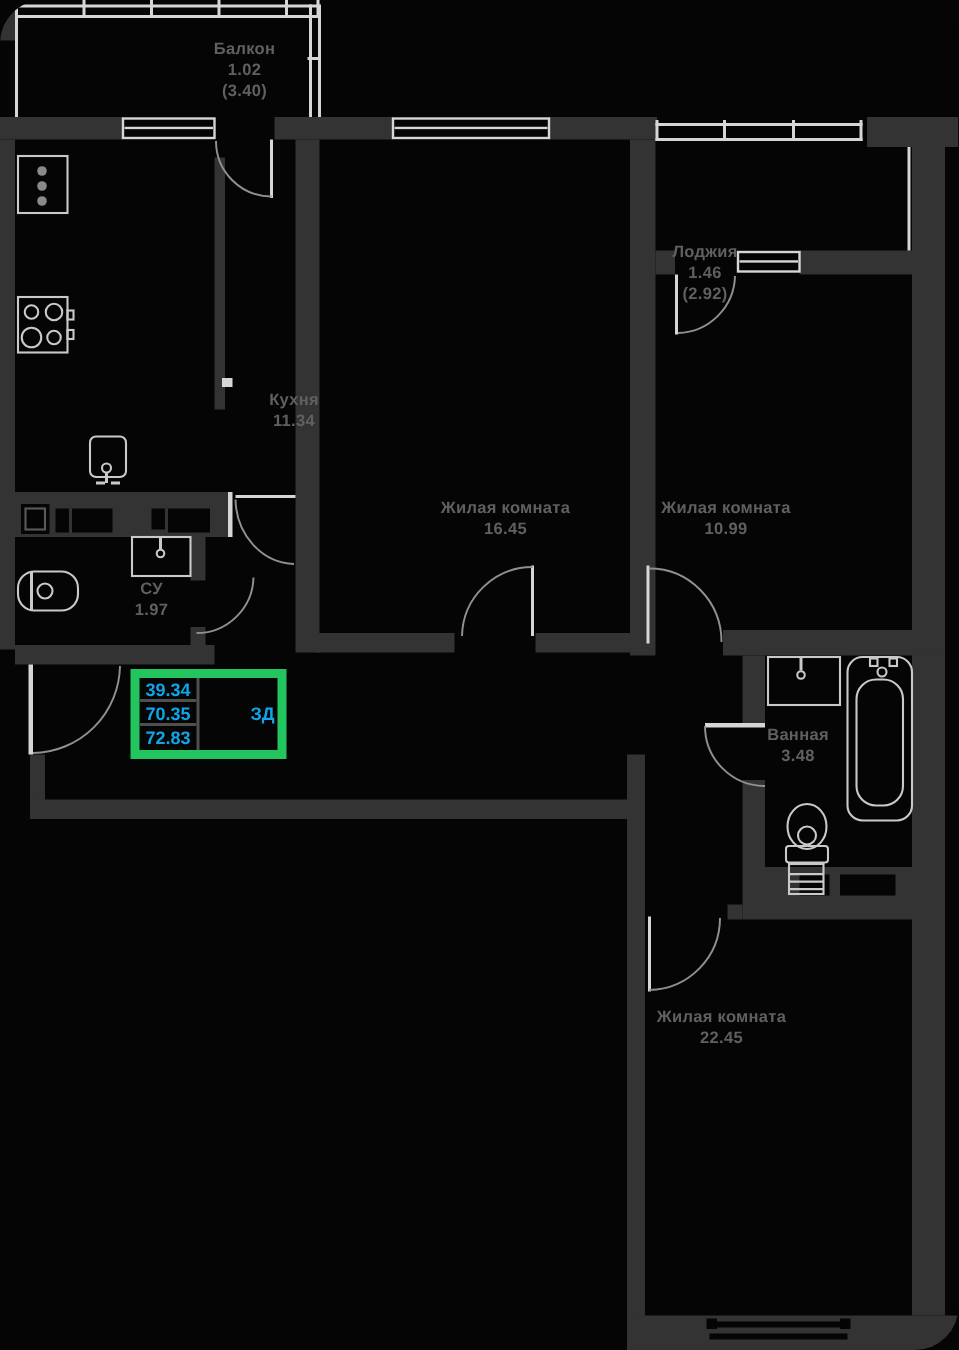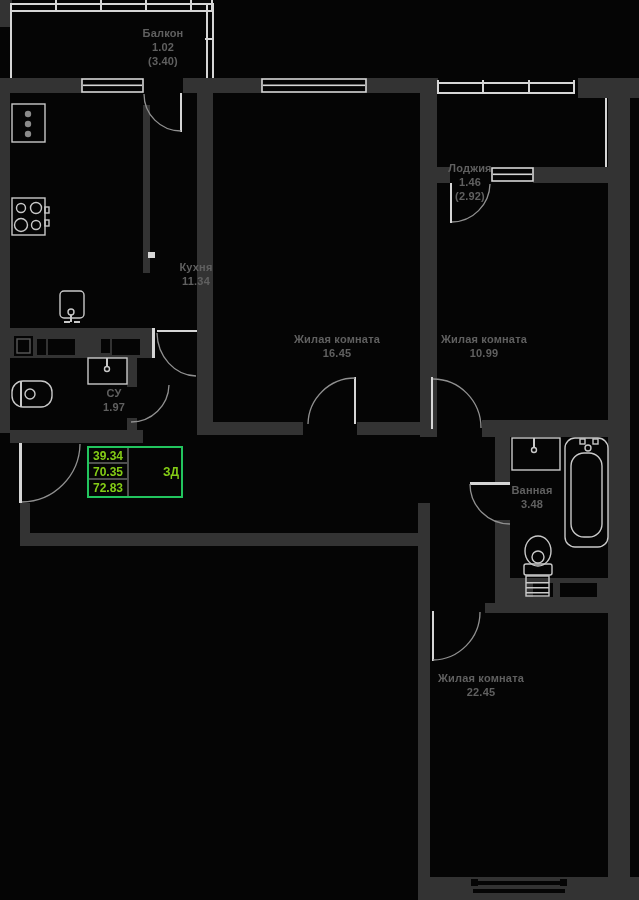--- a/index.html
+++ b/index.html
@@ -1,23 +1,23 @@
 <!DOCTYPE html>
 <html><head>
 <meta charset="utf-8">
 <style>
   html,body{margin:0;padding:0;background:#050505;}
   #stage{position:relative;width:639px;height:900px;background:#050505;overflow:hidden;
-         font-family:"Liberation Sans",sans-serif;}
+         font-family:"Liberation Sans",sans-serif;border-radius:29px;}
   #plan{position:absolute;left:0;top:0;}
   .lbl{position:absolute;text-align:center;color:#606060;
        font:bold 11px/14px "Liberation Sans",sans-serif;letter-spacing:.2px;}
   .lbl span{display:block;}
   #area-table{position:absolute;left:87px;top:446px;display:flex;
-              border:2px solid #22c55e;color:#84cc16;background:transparent;
+              border:6px solid #22c55e;color:#0ea5e9;background:transparent;
               font:bold 12px/16px "Liberation Sans",sans-serif;}
   #area-table .col-nums{display:flex;flex-direction:column;}
   #area-table .col-nums div{width:38px;height:16px;text-align:center;
               border-bottom:2px solid #4f4f4f;box-sizing:border-box;}
   #area-table .col-nums div:last-child{border-bottom:none;}
   #area-table .col-side{width:20px;display:flex;align-items:center;justify-content:center;
               border-left:2px solid #4f4f4f;padding-left:32px;}
 </style>
 </head>
 <body>
@@ -160,21 +160,21 @@
     <span>11.34</span>
   </div>
   <div class="lbl" style="left:257px;top:332px;width:160px;">
     <span>Жилая комната</span>
     <span>16.45</span>
   </div>
   <div class="lbl" style="left:404px;top:332px;width:160px;">
     <span>Жилая комната</span>
     <span>10.99</span>
   </div>
-  <div class="lbl" style="left:84px;top:386px;width:60px;">
+  <div class="lbl" style="left:71px;top:386px;width:60px;">
     <span>СУ</span>
     <span>1.97</span>
   </div>
   <div class="lbl" style="left:492px;top:483px;width:80px;">
     <span>Ванная</span>
     <span>3.48</span>
   </div>
   <div class="lbl" style="left:401px;top:671px;width:160px;">
     <span>Жилая комната</span>
     <span>22.45</span>

